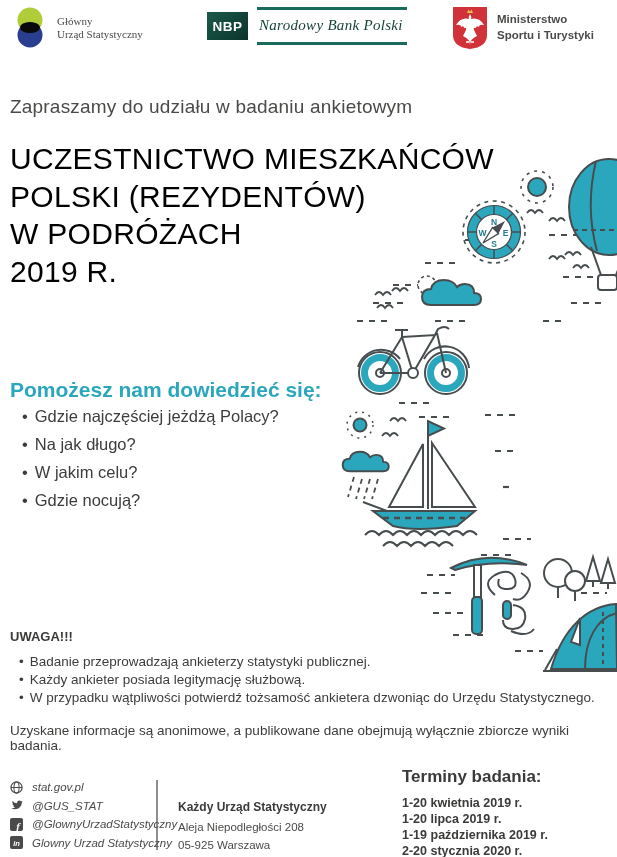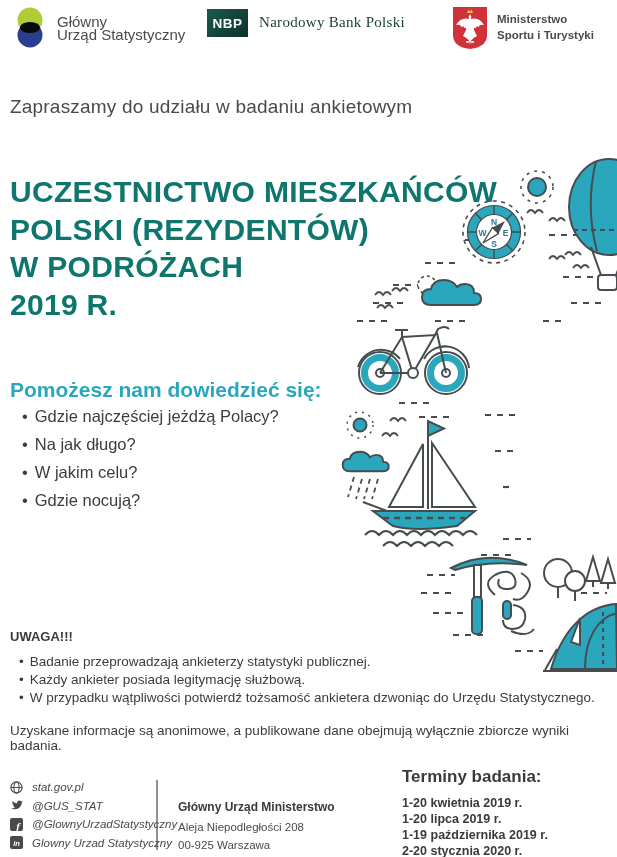--- a/index.html
+++ b/index.html
@@ -2,35 +2,35 @@
 <html><head>
 <meta charset="utf-8">
 <style>
   html,body{margin:0;padding:0;background:#ffffff;}
   .poster{position:relative;width:617px;height:857px;background:#fff;overflow:hidden;
           font-family:"Liberation Sans",sans-serif;color:#3E3E3D;}
   .abs{position:absolute;}
 
   
   .logo-gus{left:10px;top:7px;display:flex;align-items:center;gap:7px;}
-  .logo-gus .txt{font-size:15px;line-height:13.5px;color:#4B4B4A;}
+  .logo-gus .txt{font-size:11px;line-height:13.5px;color:#4B4B4A;font-family:Liberation Serif, serif;}
   .logo-nbp{left:207px;top:7px;display:flex;align-items:center;gap:9px;}
   .nbp-square{width:41px;height:28px;background:linear-gradient(135deg,#1C5A4B,#0B332B);
               color:#fff;font-weight:bold;font-size:13.5px;display:flex;align-items:center;
               justify-content:center;letter-spacing:.5px;}
-  .nbp-name{display:flex;flex-direction:row;}
+  .nbp-name{display:flex;flex-direction:column;font-style:italic;}
   .nbp-rule{height:3px;background:#1A6B5B;width:100%;}
   .nbp-title{font-family:"Liberation Serif",serif;font-size:15px;color:#143F36;
              padding:7px 4px 8px 2px;letter-spacing:.3px;white-space:nowrap;}
   .logo-min{left:452px;top:6px;display:flex;align-items:flex-start;gap:9px;}
   .logo-min .txt{font-size:11.5px;line-height:16px;color:#4B4B4A;margin-top:5px;font-weight:bold;}
 
   
   .intro{left:10px;top:96px;font-size:19px;color:#4A4A49;letter-spacing:.2px;z-index:2;}
-  .title{left:10px;top:173px;font-size:30px;font-weight:700;color:#0f766e;
+  .title{left:10px;top:140px;font-size:30px;font-weight:400;color:#000000;
          line-height:37.5px;letter-spacing:.3px;z-index:2;}
   .q-head{left:10px;top:378px;font-size:21px;font-weight:700;color:#2BA7BD;z-index:2;}
   .q-list{left:13px;top:402px;margin:0;padding:0;z-index:2;}
   .q-list li{list-style:none;font-size:16.5px;color:#3C3C3B;height:28px;line-height:28px;}
   .q-list li::before{content:"•";margin:0 7px 0 9px;}
   .notice{left:10px;top:629px;z-index:2;}
   .notice-head{font-size:13px;font-weight:700;color:#3A3A39;margin-bottom:8px;}
   .notice ul{margin:9px;padding:0;}
   .notice li{list-style:none;font-size:13.5px;color:#3C3C3B;line-height:18.2px;}
   .notice li::before{content:"•";margin-right:6px;}
@@ -305,23 +305,23 @@
         <rect width="13" height="13" rx="2" fill="#4A4A49"></rect>
         <text x="6.5" y="9.5" font-family="Liberation Sans,sans-serif" font-size="7.5" font-weight="bold" fill="#ffffff" text-anchor="middle">in</text>
       </svg>
       <span class="lbl">Glowny Urzad Statystyczny</span>
     </div>
   </div>
 
   <div class="abs f-divider"></div>
 
   <div class="abs f-addr">
-    <div class="name">Główny Urząd Ministerstwo</div>
+    <div class="name">Każdy Urząd Statystyczny</div>
     <div class="line">Aleja Niepodległości 208</div>
-    <div class="line">00-925 Warszawa</div>
+    <div class="line">05-925 Warszawa</div>
   </div>
 
   <div class="abs f-sched">
     <div class="head">Terminy badania:</div>
     <div class="date">1-20 kwietnia 2019 r.</div>
     <div class="date">1-20 lipca 2019 r.</div>
     <div class="date">1-19 października 2019 r.</div>
     <div class="date">2-20 stycznia 2020 r.</div>
   </div>
 

